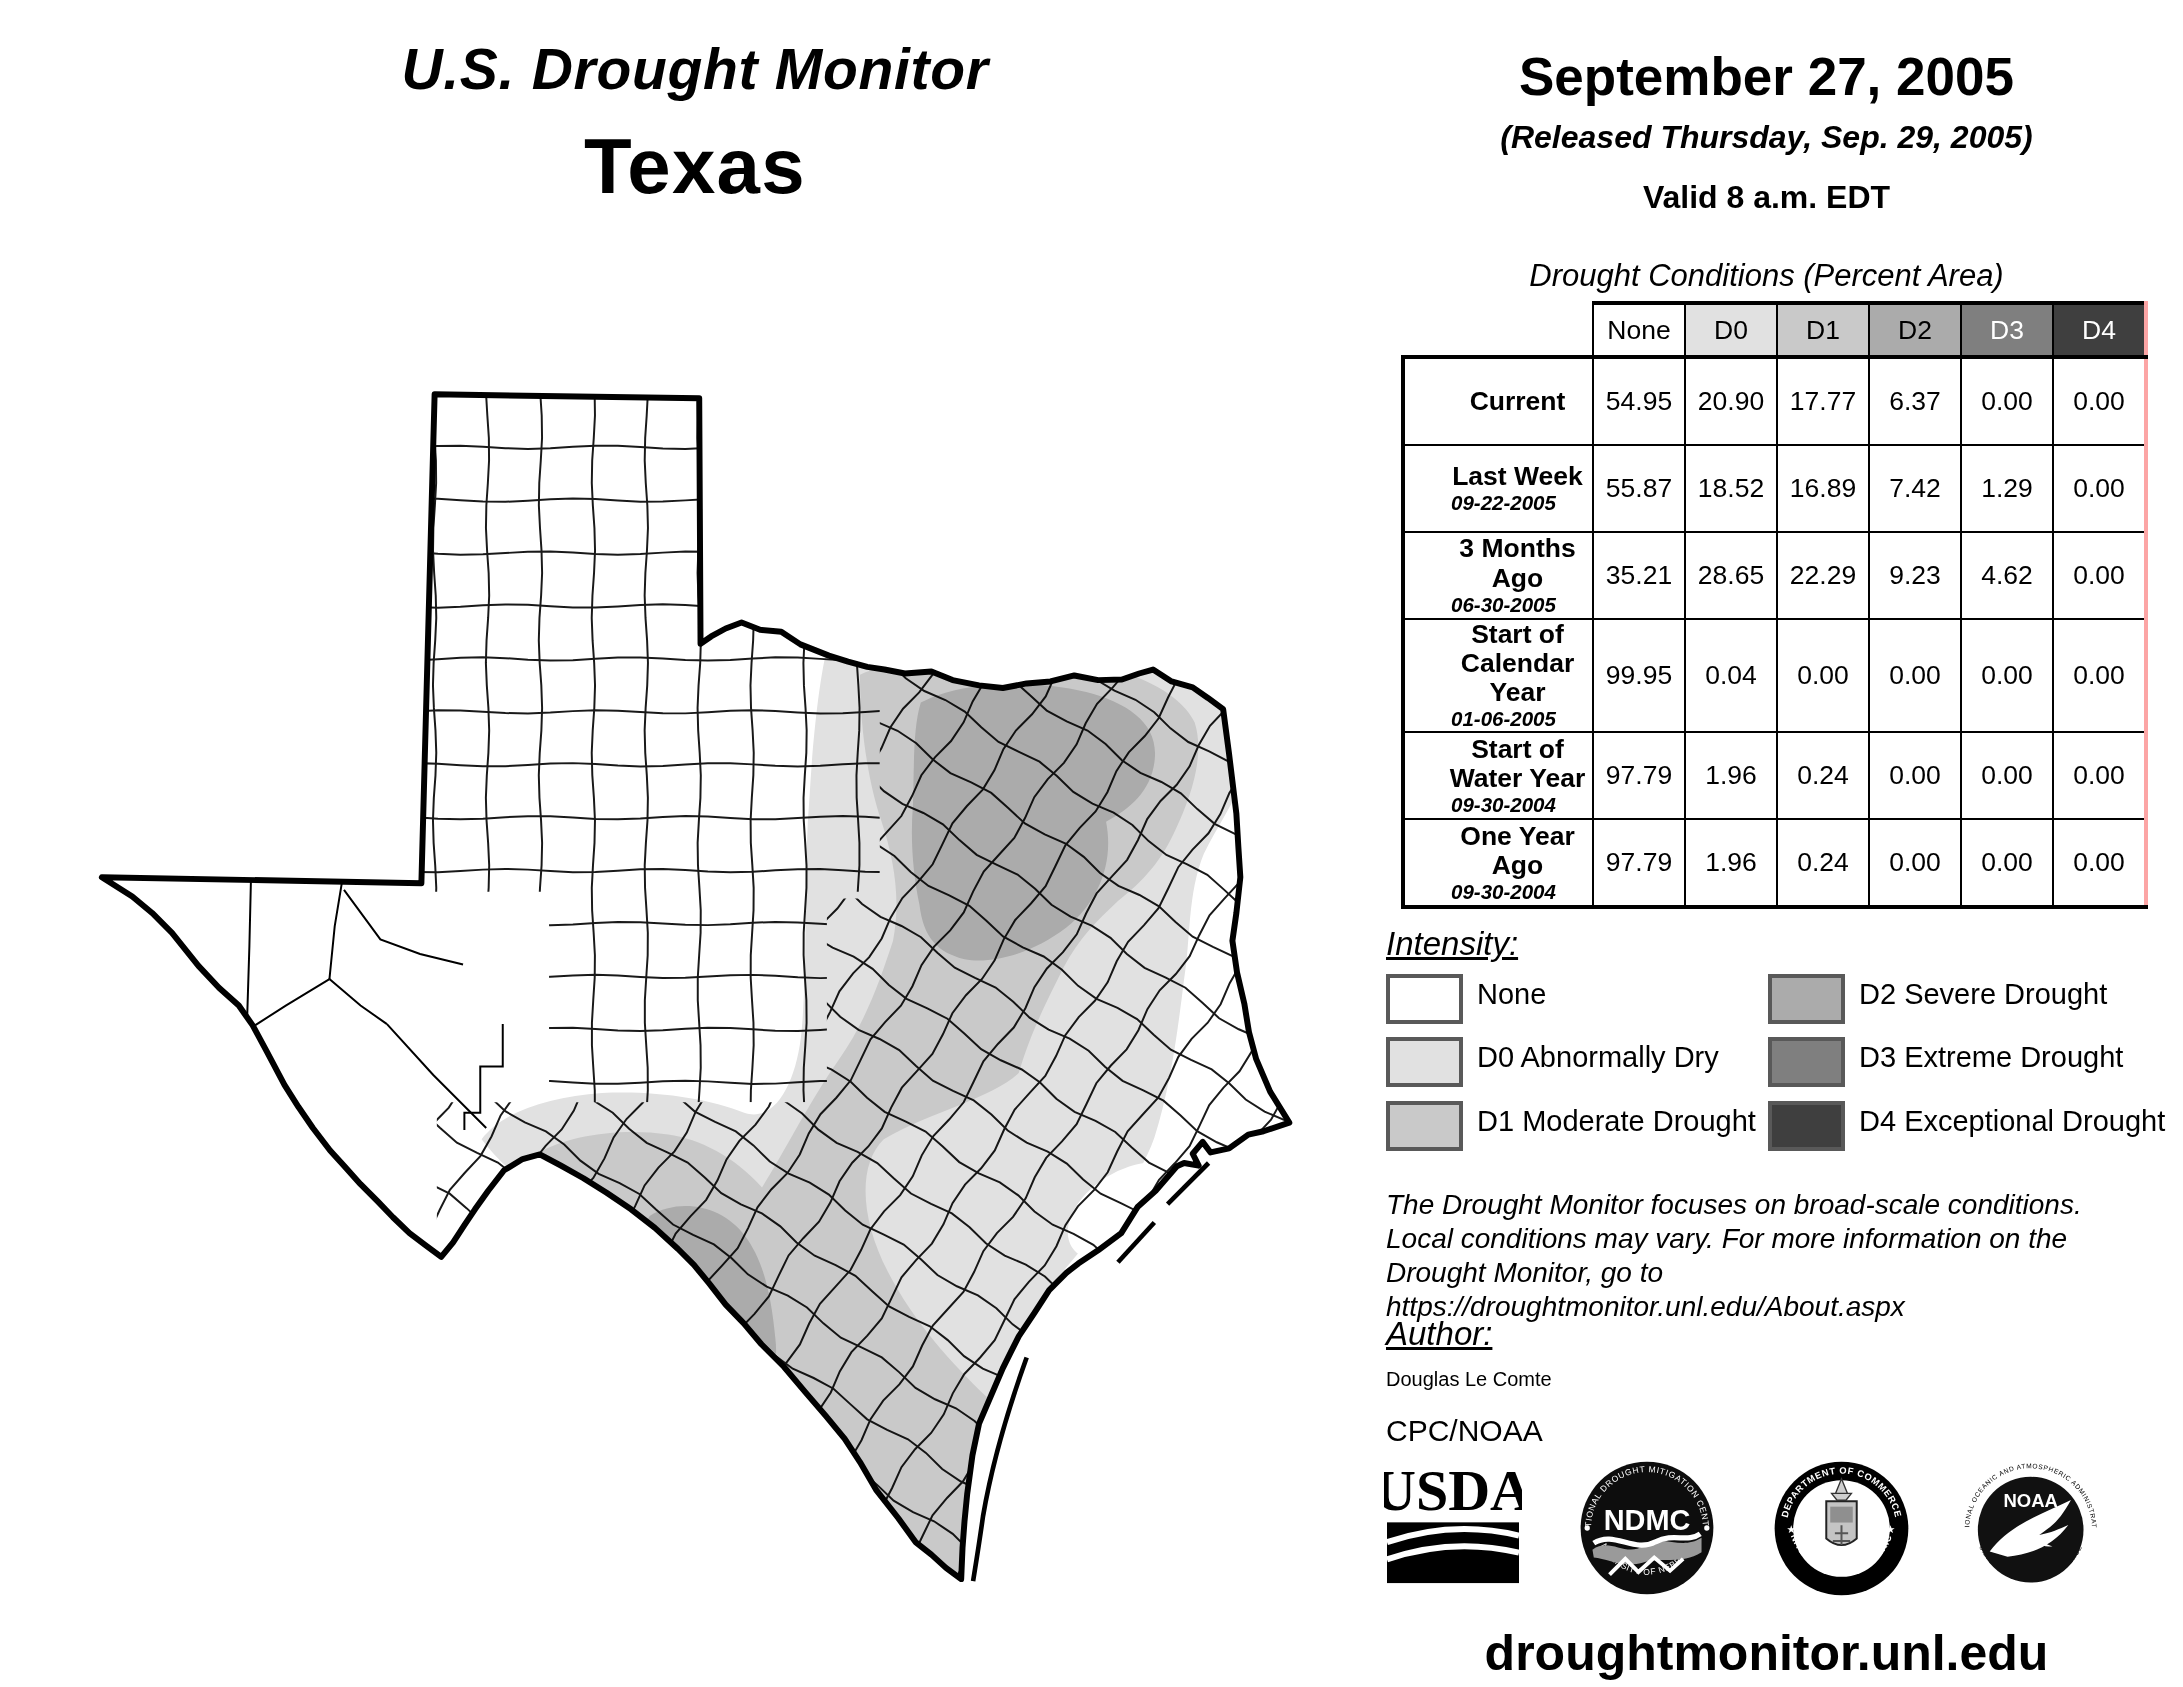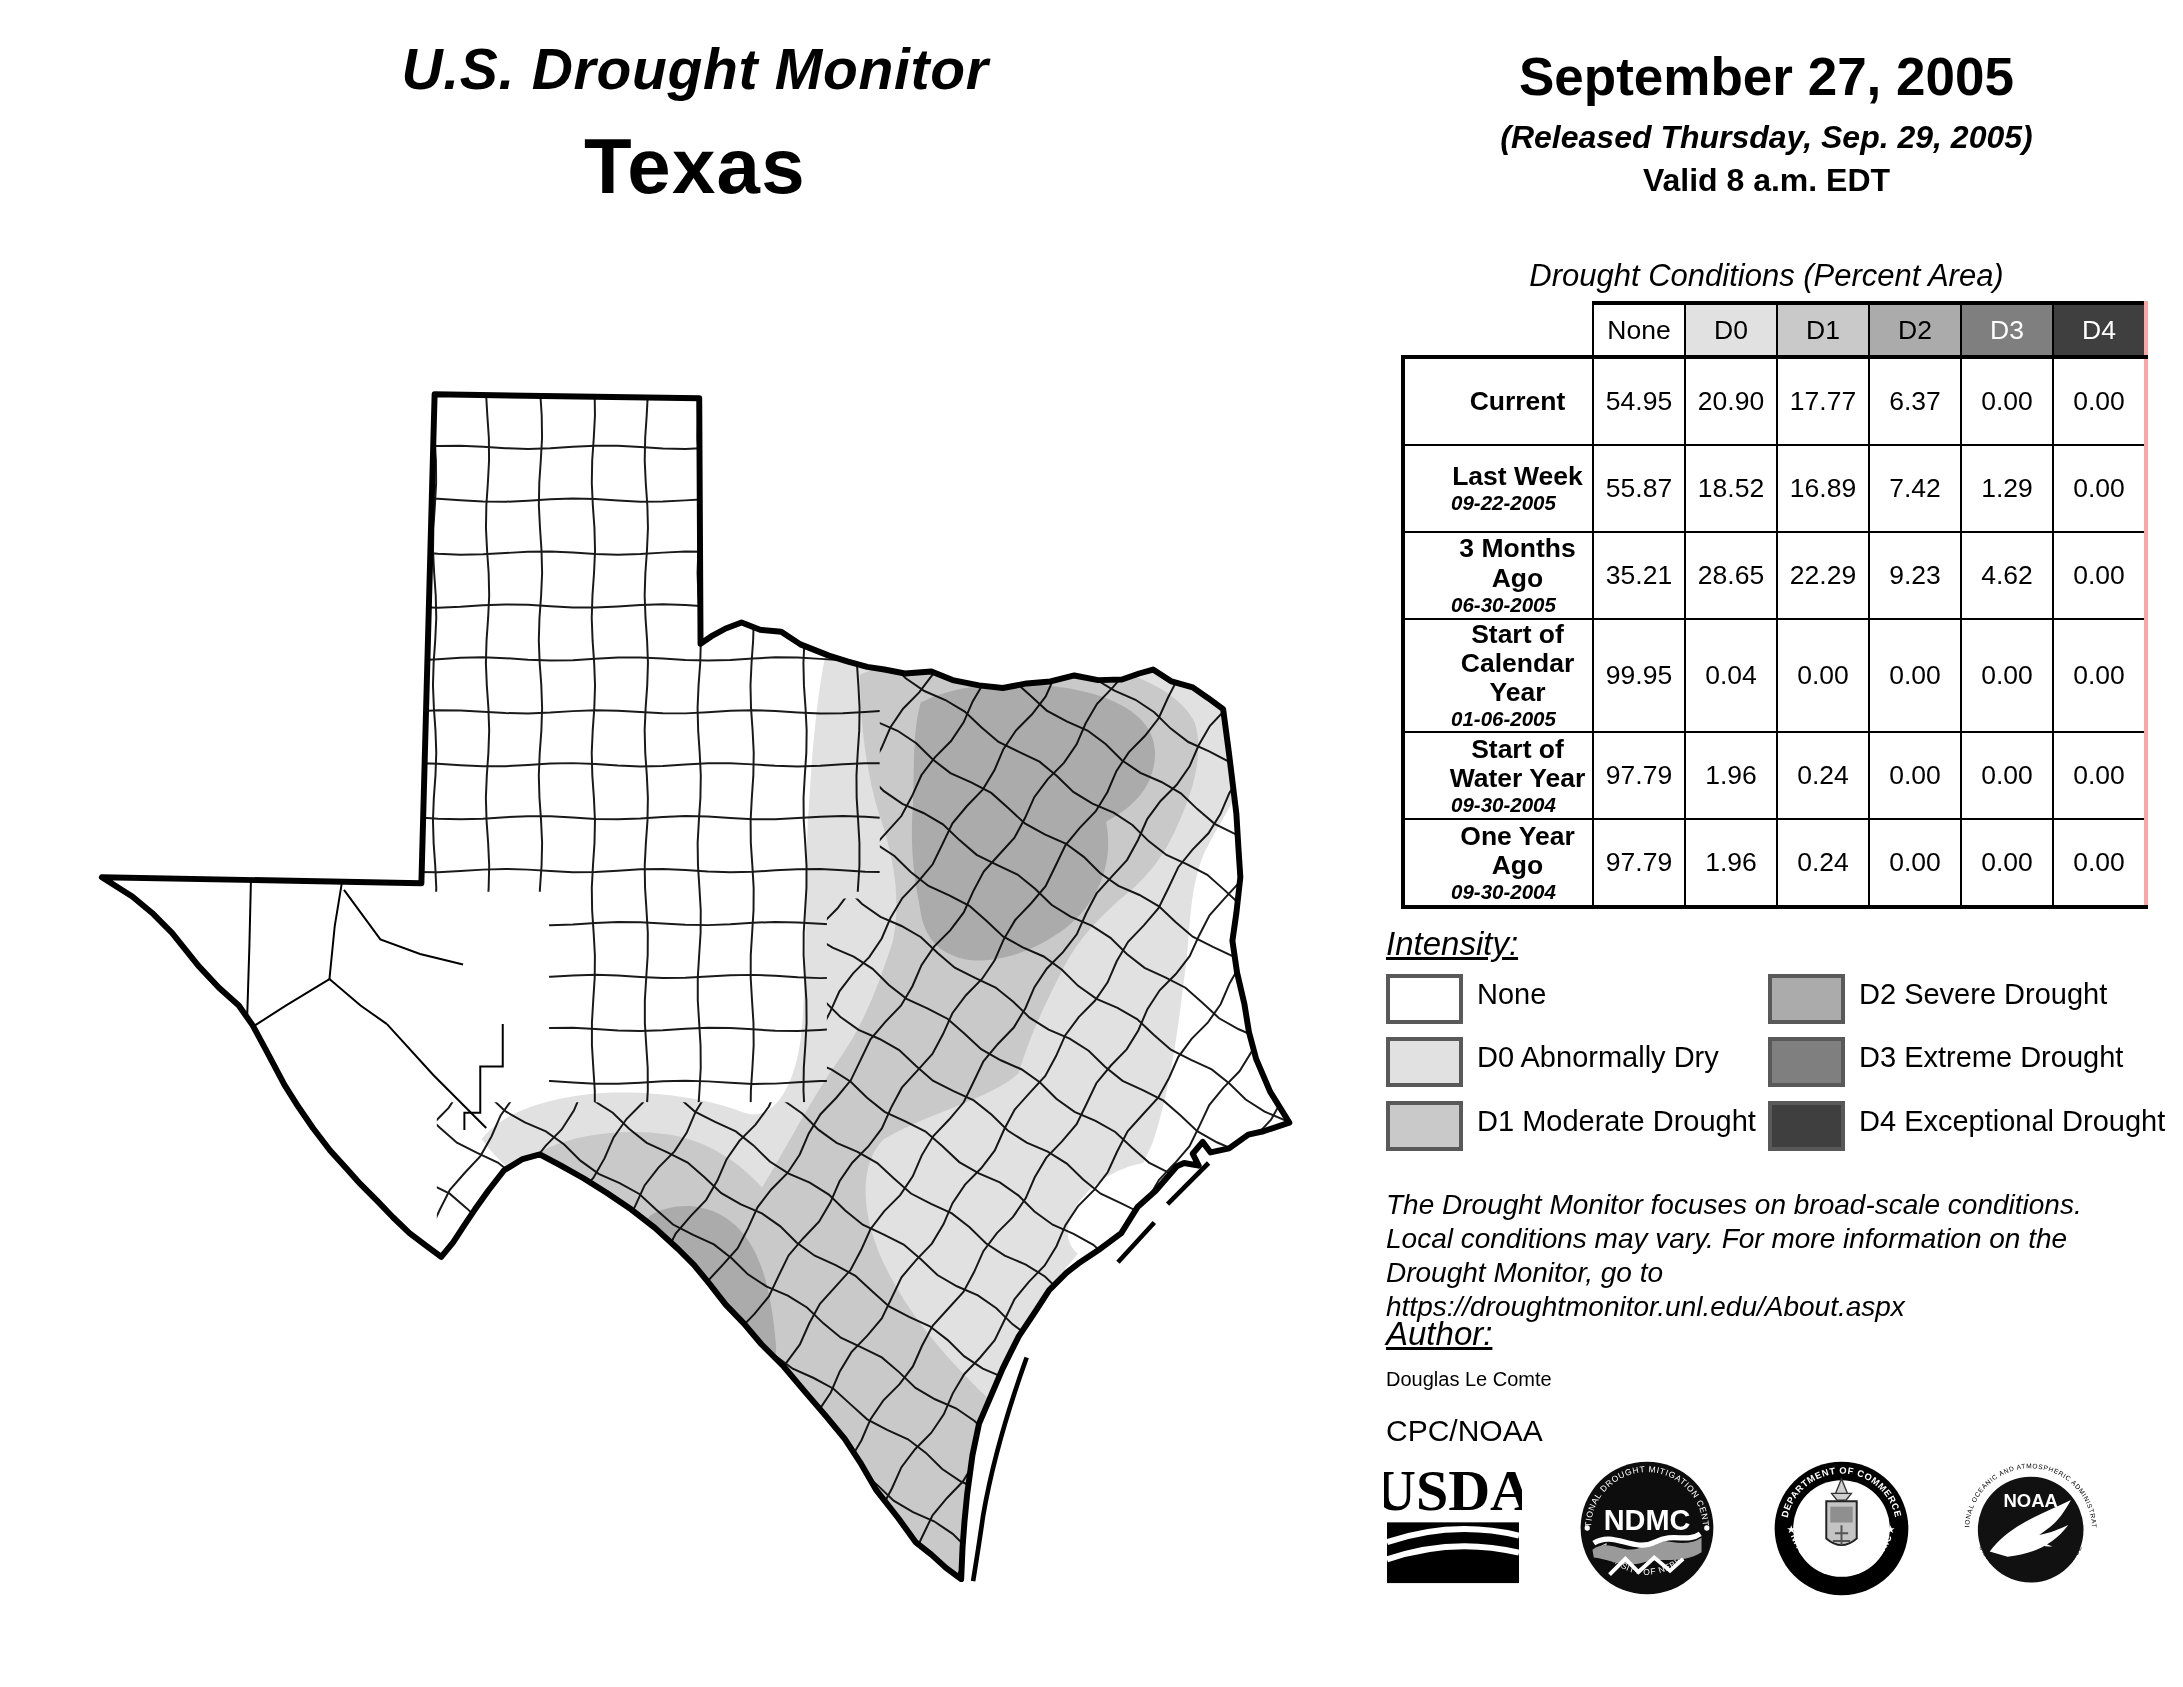--- a/index.html
+++ b/index.html
@@ -5,21 +5,21 @@
   html,body{margin:0;padding:0;background:#fff;}
   .page{position:relative;width:2183px;height:1687px;background:#ffffff;overflow:hidden;
         font-family:"Liberation Sans",sans-serif;color:#000;}
   
   .title-block{position:absolute;left:232px;top:36px;width:926px;text-align:center;}
   .us-title{font-size:57px;font-weight:bold;font-style:italic;letter-spacing:0.7px;}
   .state-title{font-size:78px;font-weight:bold;margin-top:18.5px;letter-spacing:1.3px;}
   .date-block{position:absolute;left:1409px;top:46px;width:715px;text-align:center;}
   .big-date{font-size:53px;font-weight:bold;}
   .released{font-size:32px;font-weight:bold;font-style:italic;margin-top:12px;}
-  .valid{font-size:32px;font-weight:bold;margin-top:6px;}
+  .valid{font-size:32px;font-weight:bold;margin-top:23px;}
   
   .tbl-title{position:absolute;left:1409px;top:258px;width:715px;text-align:center;
              font-size:31px;font-style:italic;}
   table.dm{position:absolute;left:1401px;top:301px;border-collapse:collapse;table-layout:fixed;}
   table.dm th,table.dm td{border:2.6px solid #000;padding:0;text-align:center;vertical-align:middle;}
   table.dm .corner{border:none;background:#fff;}
   table.dm thead th{height:50px;font-size:26.5px;font-weight:normal;}
   table.dm thead th.light{color:#fff;}
   table.dm td{width:90px;height:85px;font-size:26.5px;}
   table.dm th.rowlab{width:187px;border-left:4px solid #000;}
@@ -405,14 +405,15 @@
     </text>
     <text font-size="10" fill="#000" letter-spacing="1">
       <textPath href="#noaaBot" startOffset="50%" text-anchor="middle">U.S. DEPARTMENT OF COMMERCE</textPath>
     </text>
     <circle cx="107" cy="107" r="80" fill="#111"></circle>
     <path d="M45,140 C75,100 120,85 168,62 C150,95 138,102 120,115 C138,112 150,106 164,100 C140,132 108,144 72,148 Z" fill="#fff"></path>
     <path d="M118,118 C126,126 132,130 140,132 C130,134 122,130 116,124 Z" fill="#fff"></path>
     <text x="107" y="72" text-anchor="middle" font-size="28" font-weight="bold" fill="#fff">NOAA</text>
   </svg>
 
+  <div class="footer-url">droughtmonitor.unl.edu</div>
 </div>
 
 
 </body></html>

